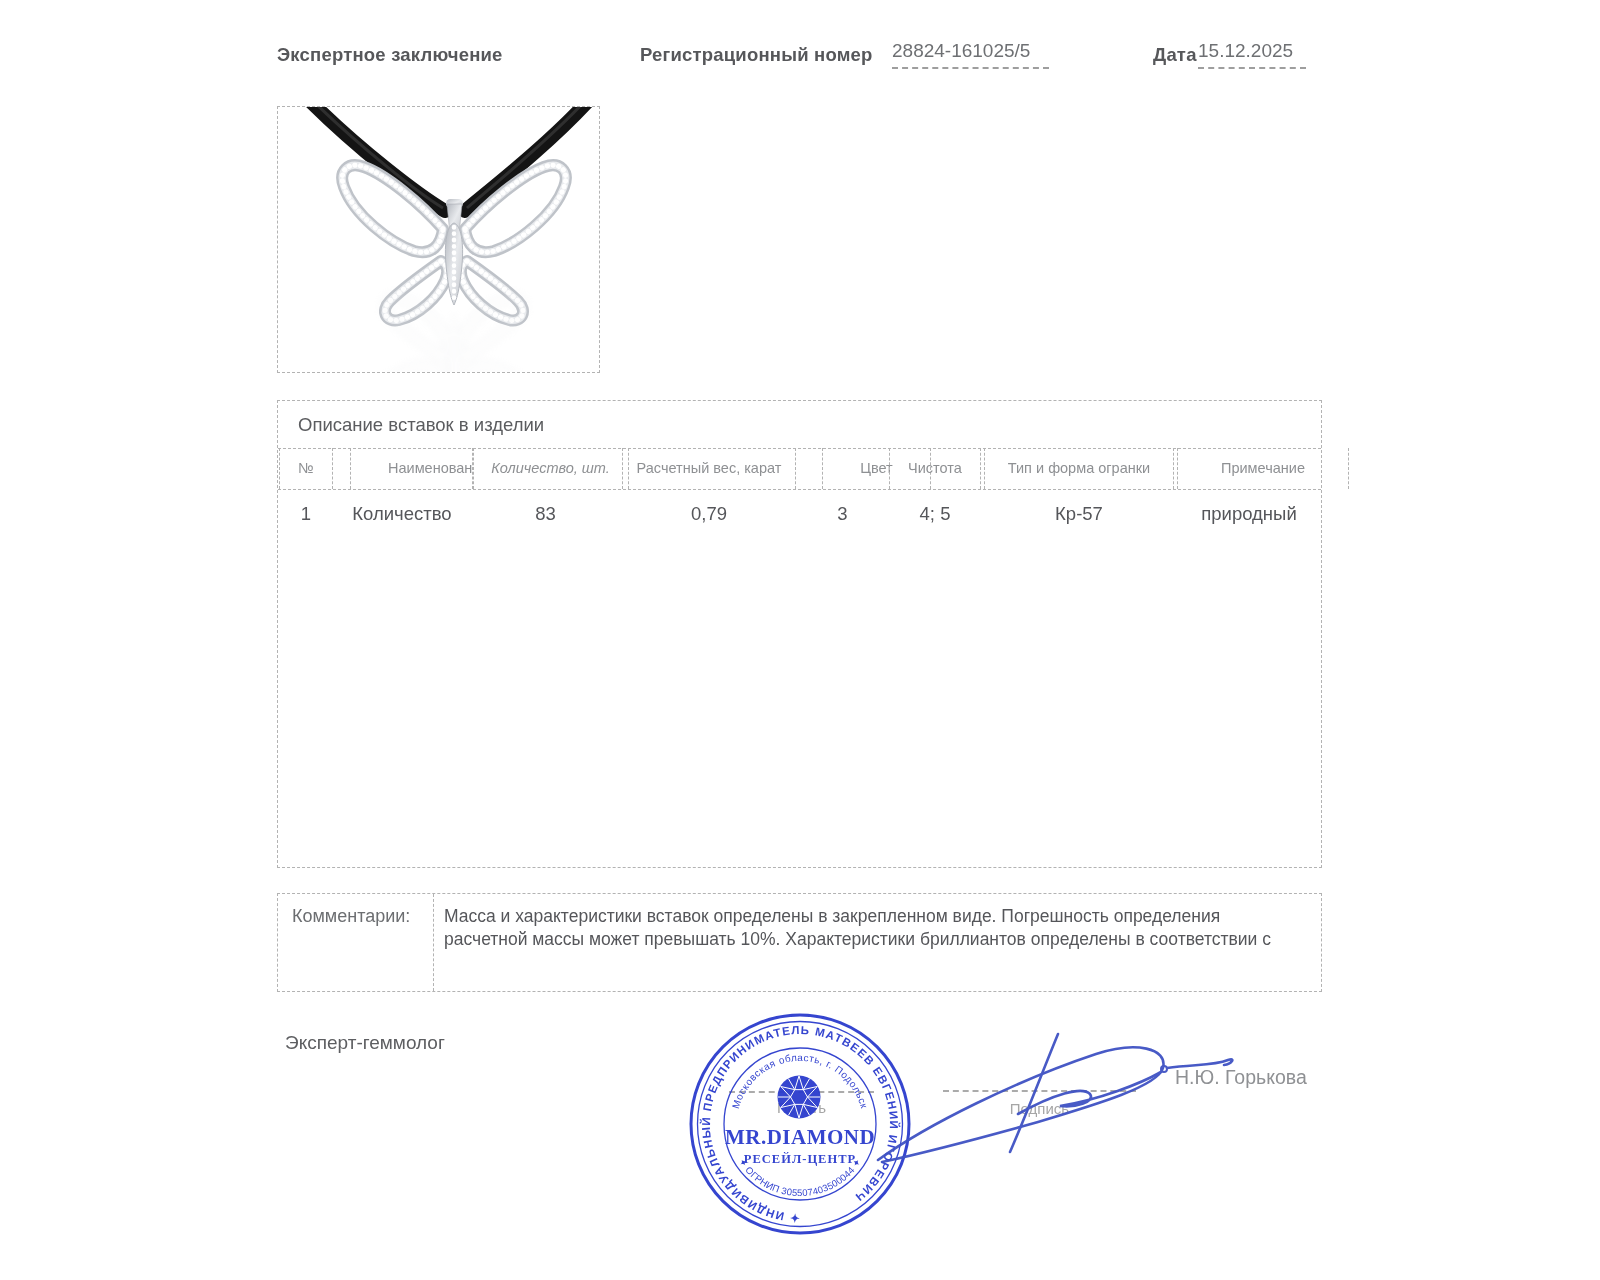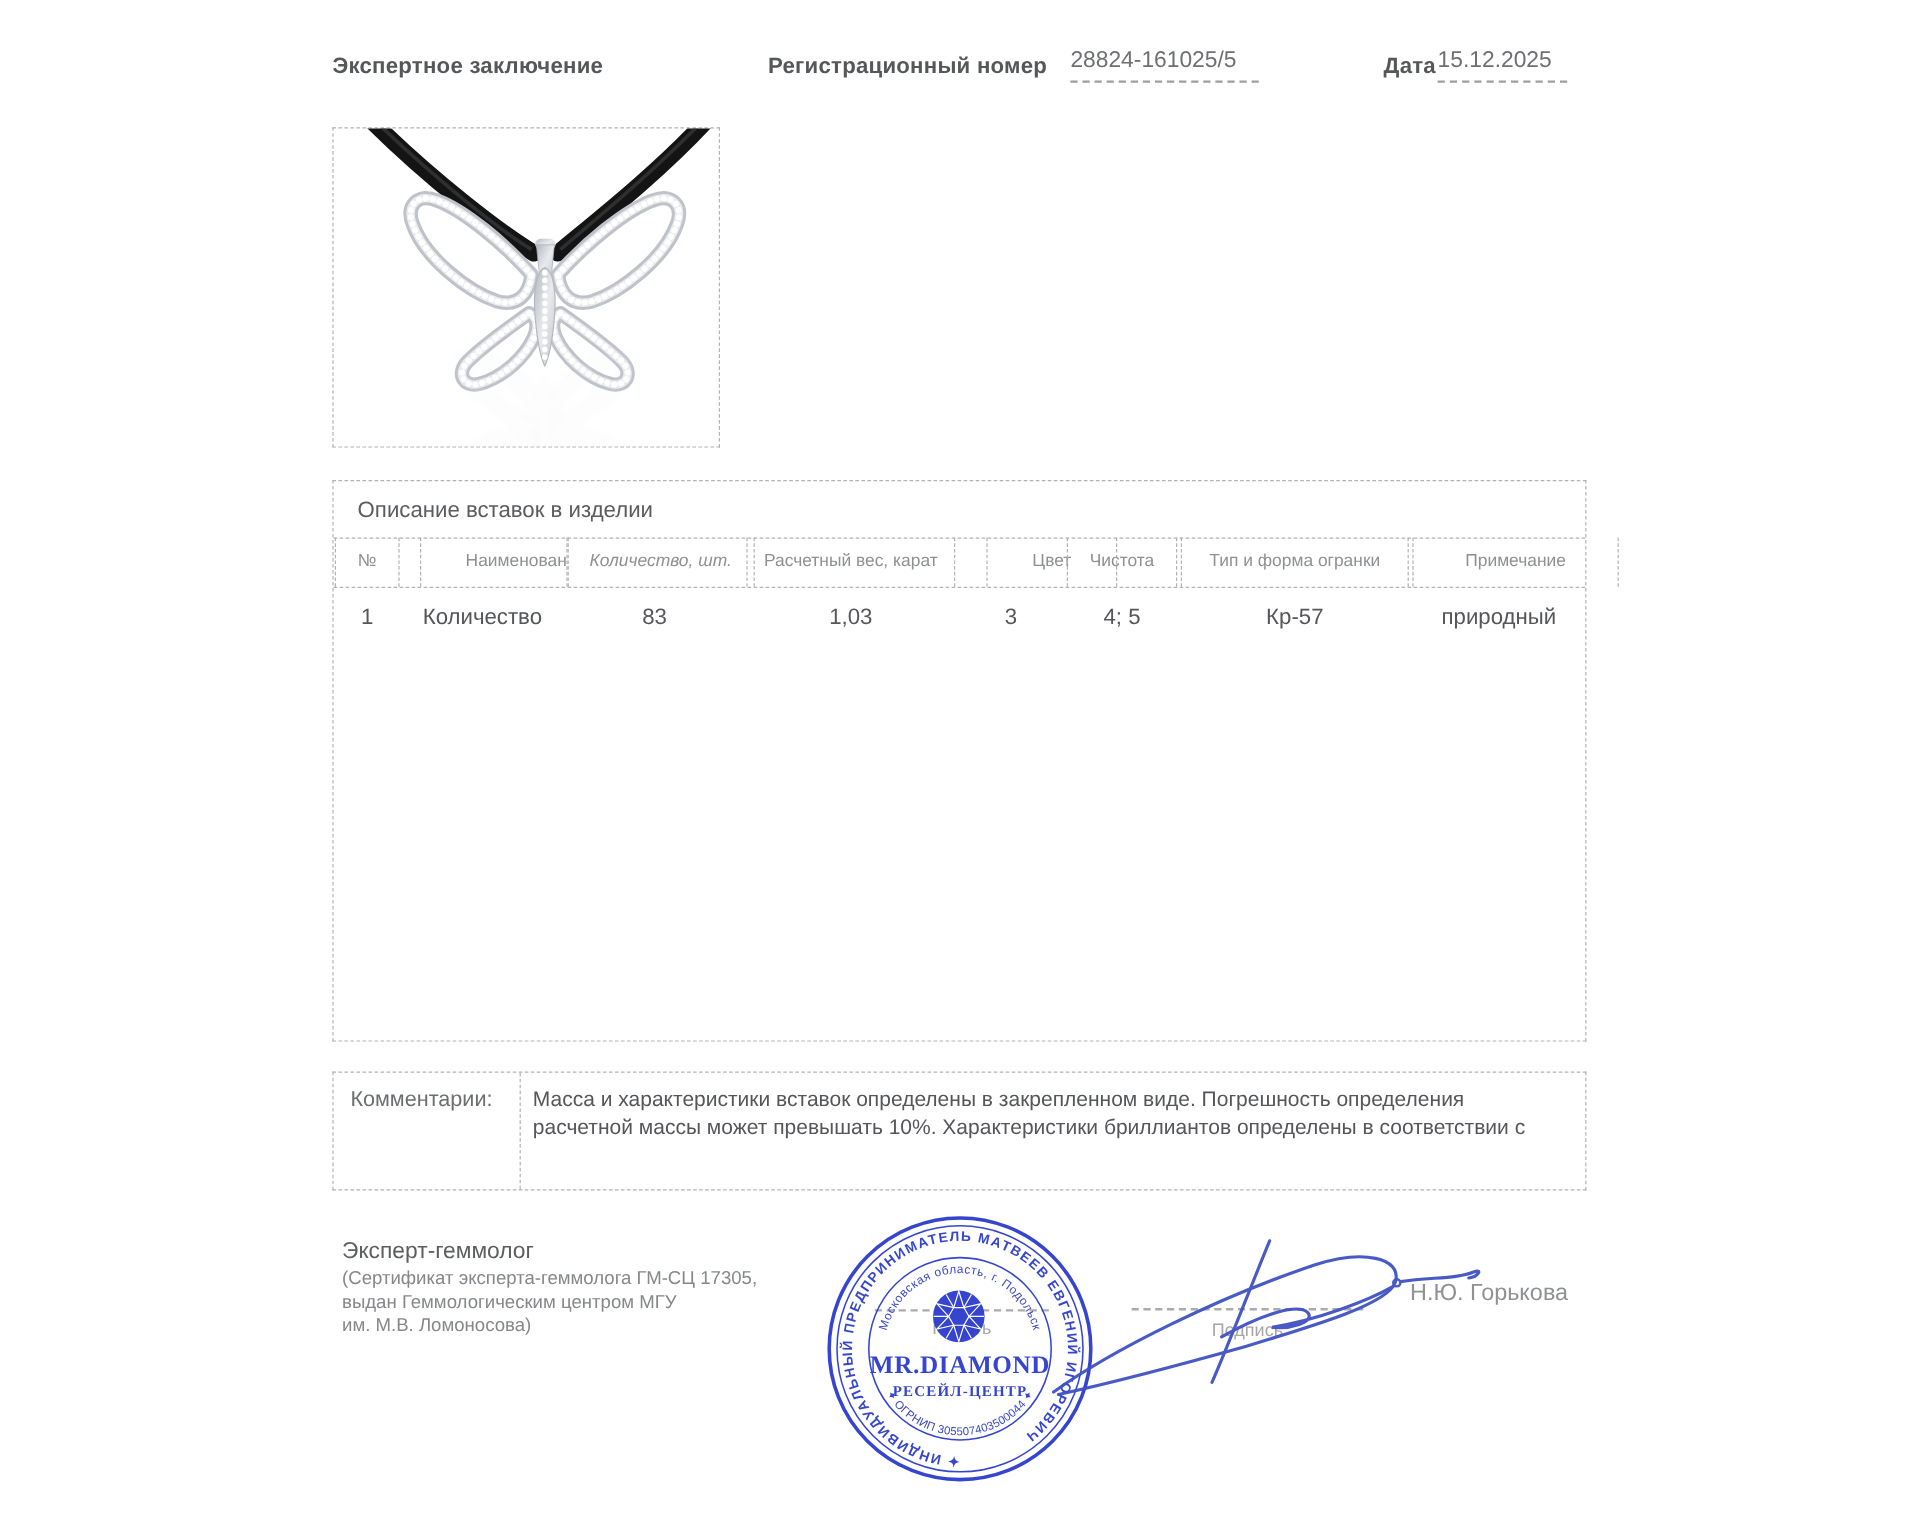--- a/index.html
+++ b/index.html
@@ -111,43 +111,38 @@
     <div class="th-cell" style="left:344px; width:174px;">Расчетный вес, карат</div>
     <div class="th-cell" style="left:508px; width:109px;margin-left:36px;">Цвет</div>
     <div class="th-cell" style="left:611px; width:92px;">Чистота</div>
     <div class="th-cell" style="left:706px; width:190px;">Тип и форма огранки</div>
     <div class="th-cell" style="left:899px; width:172px;">Примечание</div>
 
     <div>
       <div class="td-cell" style="left:1px;   width:54px;">1</div>
       <div class="td-cell" style="left:57px;  width:134px;">Количество</div>
       <div class="td-cell" style="left:194px; width:147px;">83</div>
-      <div class="td-cell" style="left:344px; width:174px;">1,03</div>
+      <div class="td-cell" style="left:344px; width:174px;">0,79</div>
       <div class="td-cell" style="left:521px; width:87px;">3</div>
       <div class="td-cell" style="left:611px; width:92px;">4; 5</div>
       <div class="td-cell" style="left:706px; width:190px;">Кр-57</div>
       <div class="td-cell" style="left:899px; width:144px;">природный</div>
     </div>
   </div>
 
   <div class="abs dash-box" style="left:277px; top:893px; width:1045px; height:99px;">
     <div class="vdash" style="left:155px; top:0; height:97px;"></div>
     <div class="abs" style="left:14px; top:12px; font-size:18px; color:#6c6e71;">Комментарии:</div>
     <div class="abs" style="left:166px; top:11px; font-size:17.5px; line-height:23px; color:#55565a;">
       <div>Масса и характеристики вставок определены в закрепленном виде. Погрешность определения</div>
       <div>расчетной массы может превышать 10%. Характеристики бриллиантов определены в соответствии с</div>
     </div>
   </div>
 
   <div class="abs" style="left:285px; top:1032px; font-size:19px; color:#5d5e61;">Эксперт-геммолог</div>
-  <div class="abs" style="left:285px; top:1056px;">
-    <div class="cert-line">(Сертификат эксперта-геммолога ГМ-СЦ 17305,</div>
-    <div class="cert-line">выдан Геммологическим центром МГУ</div>
-    <div class="cert-line">им. М.В. Ломоносова)</div>
-  </div>
   <div class="abs" style="left:1175px; top:1066px; font-size:19.5px; color:#8f9194;">Н.Ю. Горькова</div>
 
   <div class="grey-line" style="left:729px; top:1091px; width:145px;"></div>
   <div class="grey-label" style="left:729px; top:1099px; width:145px;">Печать</div>
   <div class="grey-line" style="left:943px; top:1090px; width:193px;"></div>
   <div class="grey-label" style="left:943px; top:1100px; width:193px;">Подпись</div>
 
   <svg class="abs" style="left:687px; top:1011px; z-index:2;" width="226" height="226" viewBox="-113 -113 226 226" opacity="0.95">
     <g fill="none" stroke="#2b3ccd">
       <circle r="109" stroke-width="3"></circle>

